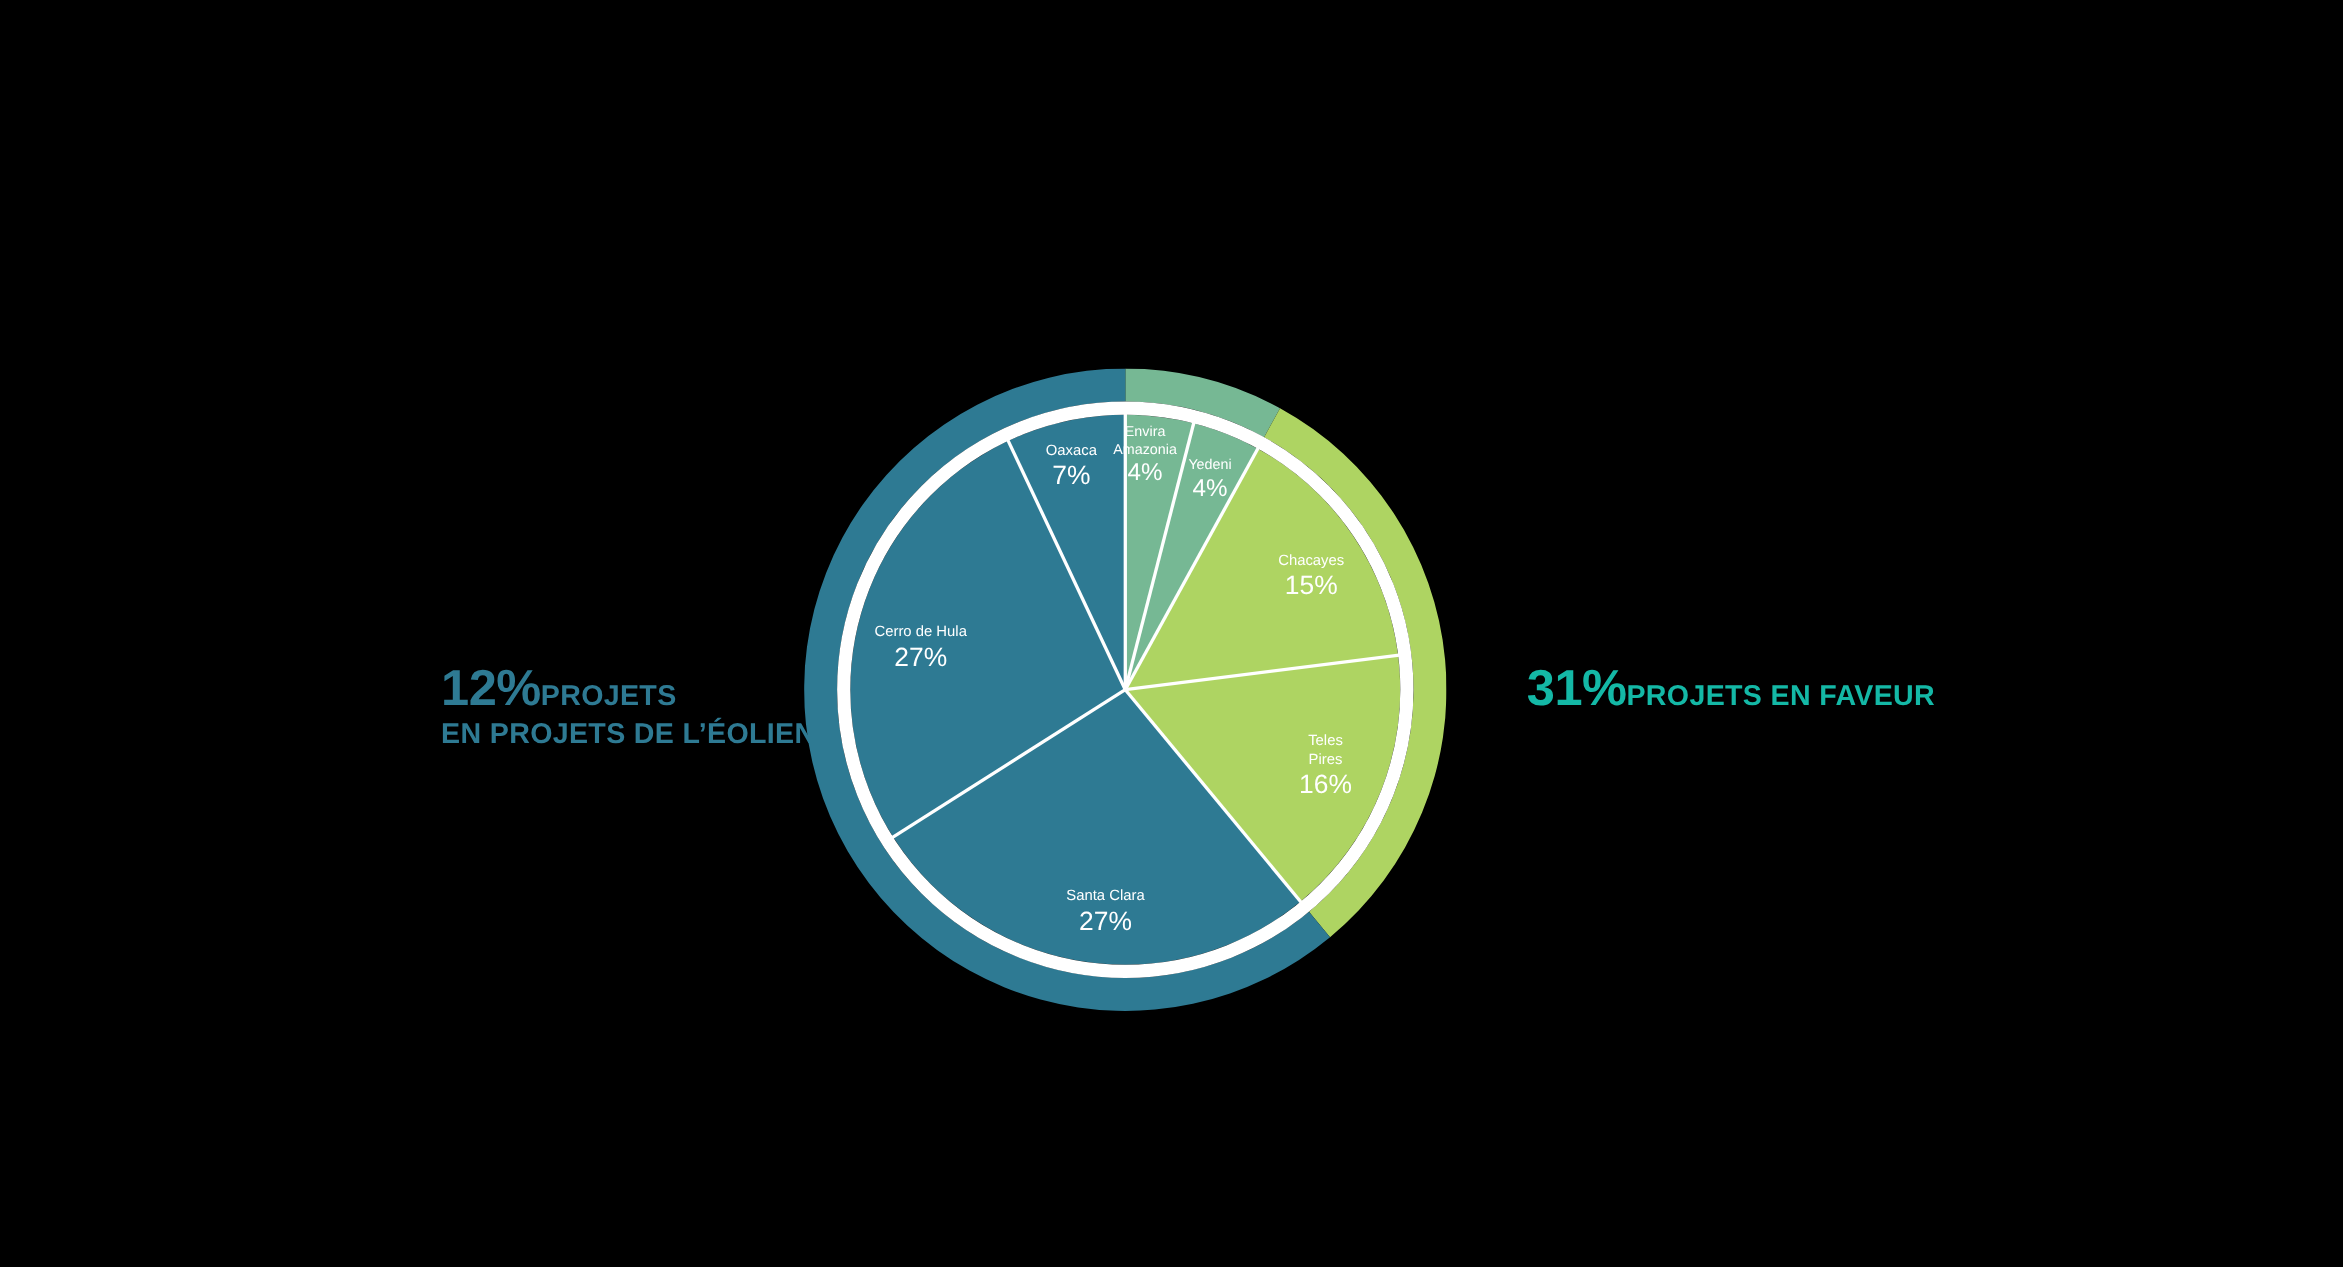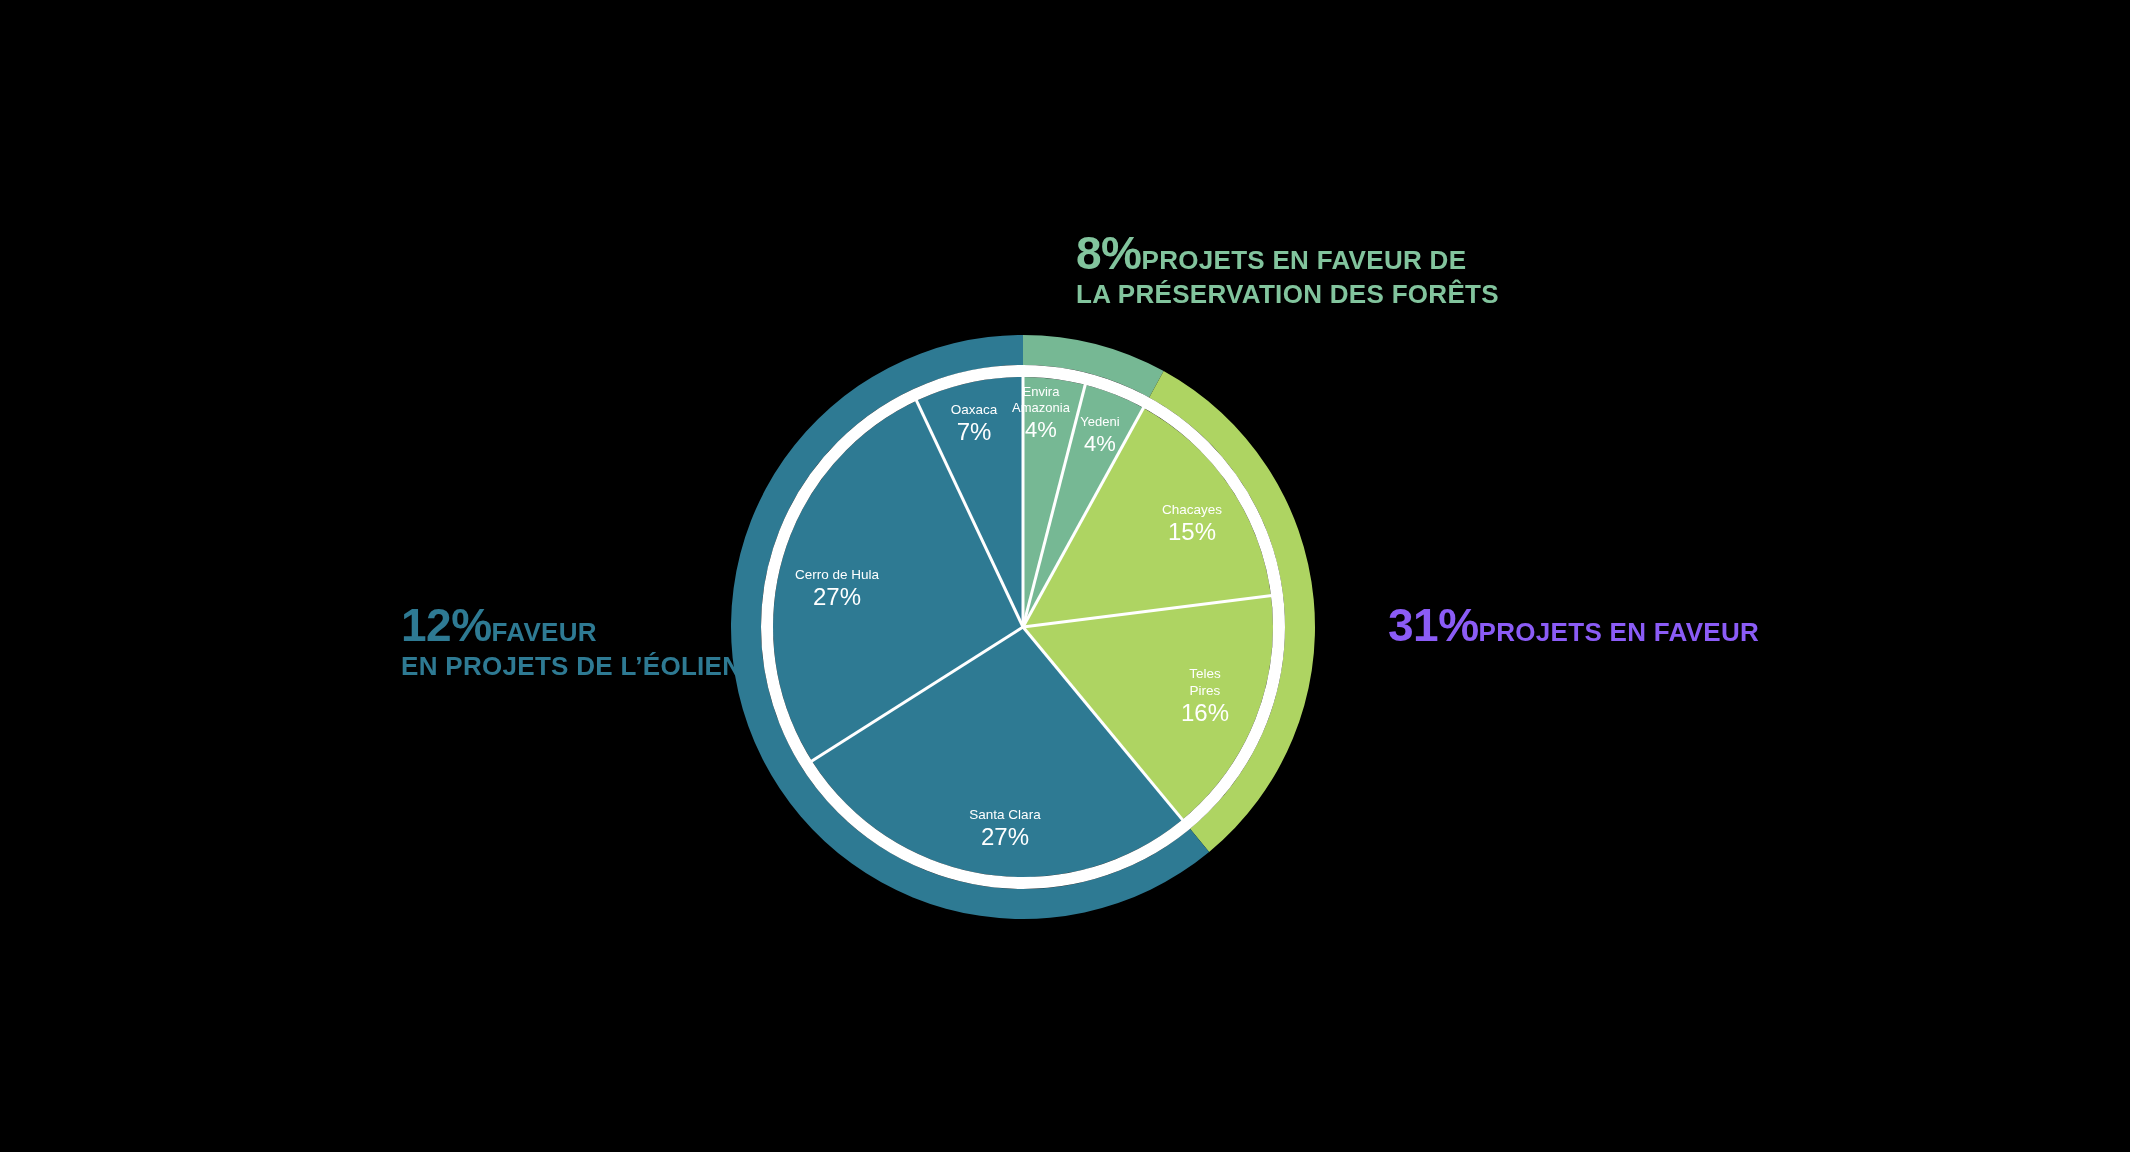--- a/index.html
+++ b/index.html
@@ -62,21 +62,21 @@
     left: 401px;
     top: 600px;
     color: #2e7a93;
     text-align: left;
   }
 
   
   #callout-hydro {
     left: 1388px;
     top: 600px;
-    color: #8b5cf6;
+    color: #14b8a6;
     text-align: left;
   }
 
   
   #chart-wrap {
     position: absolute;
     left: 731px;
     top: 335px;
     width: 584px;
     height: 584px;
@@ -99,30 +99,24 @@
     font-weight: 400;
   }
   .slice-name-sm { font-size: 13px; }
   .slice-pct-sm { font-size: 22px; }
 </style>
 </head>
 <body>
 
 <div id="stage">
 
-  <div class="callout" id="callout-forest">
-    <span class="line1">
-      <span class="big">8%</span><span class="small">PROJETS EN FAVEUR DE</span>
-    </span>
-    <span class="line2">LA PRÉSERVATION DES FORÊTS</span>
-  </div>
 
   <div class="callout" id="callout-wind">
     <span class="line1">
-      <span class="big">12%</span><span class="small">FAVEUR</span>
+      <span class="big">12%</span><span class="small">PROJETS</span>
     </span>
     <span class="line2">EN PROJETS DE L’ÉOLIEN</span>
   </div>
 
   <div class="callout" id="callout-hydro">
     <span class="line1">
       <span class="big">31%</span><span class="small">PROJETS EN FAVEUR</span>
     </span>
   </div>
 

